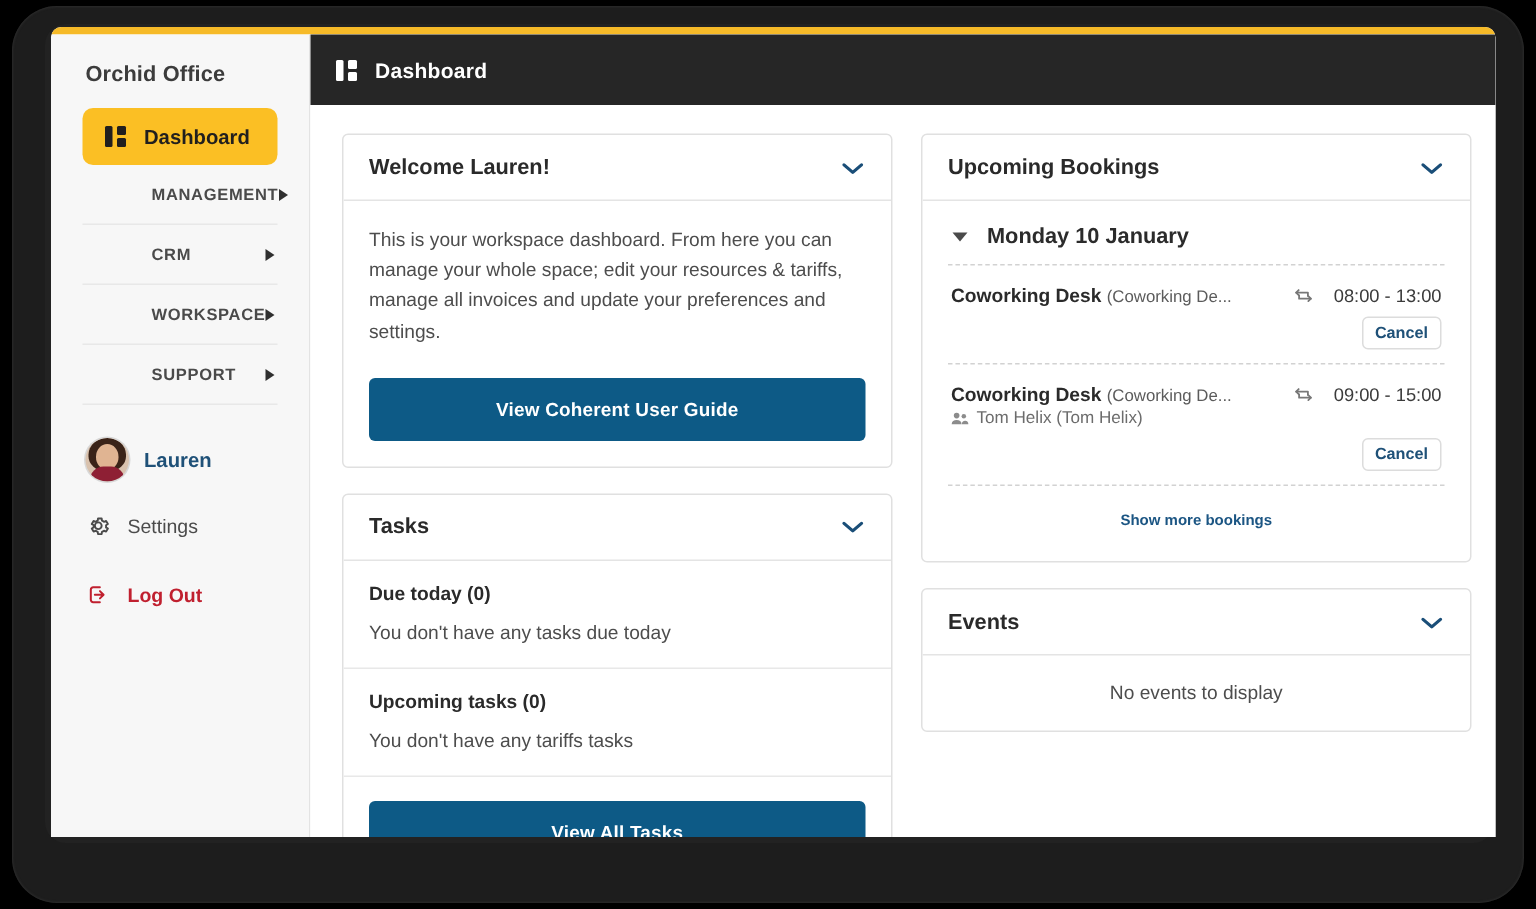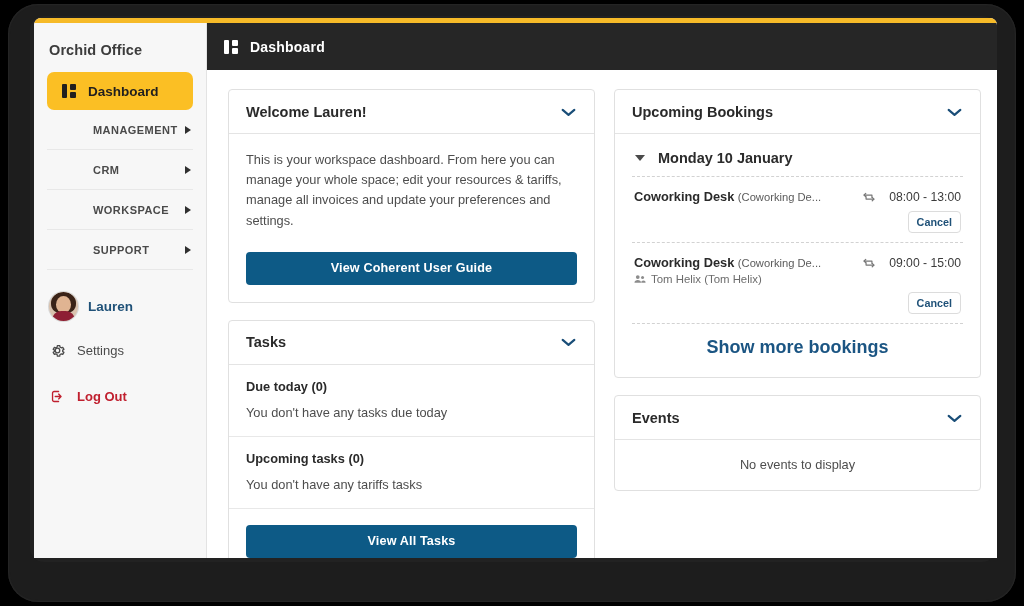--- a/index.html
+++ b/index.html
@@ -54,21 +54,21 @@
     display: flex;
     min-height: 0;
   }
 
   
   #sidebar {
     width: 173px;
     flex: none;
     background: #f7f7f7;
     border-right: 1px solid #e3e3e3;
-    padding: 0 13px;
+    padding: 0 21px;
     box-sizing: border-box;
   }
   #brand-title {
     font-size: 14.5px;
     font-weight: 700;
     color: #3c3c3c;
     padding: 19px 2px 14px 2px;
     letter-spacing: .1px;
   }
   #nav-dashboard {
@@ -249,21 +249,21 @@
     color: #4d4d4d;
     margin: 0 0 21px 0;
   }
   .btn-primary {
     display: block;
     width: 100%;
     background: #0d5a86;
     color: #ffffff;
     border: none;
     border-radius: 4px;
-    height: 33px;
+    height: 42px;
     font-size: 12.6px;
     font-weight: 700;
     font-family: "Liberation Sans", sans-serif;
     cursor: pointer;
     letter-spacing: .15px;
   }
 
   .task-group {
     padding: 14px 17px 16px 17px;
     border-bottom: 1px solid #e8e8e8;
@@ -360,21 +360,21 @@
     font-family: "Liberation Sans", sans-serif;
     padding: 4px 8px;
     cursor: pointer;
   }
   #show-more-wrap {
     border-top: 1px dashed #d2d2d2;
     text-align: center;
     padding: 13px 0 14px 0;
   }
   #show-more-link {
-    font-size: 18px;
+    font-size: 10px;
     font-weight: 700;
     color: #1b5583;
     text-decoration: none;
     cursor: pointer;
     margin-top: 48px;
   }
   #events-empty {
     text-align: center;
     font-size: 12.8px;
     color: #4d4d4d;

